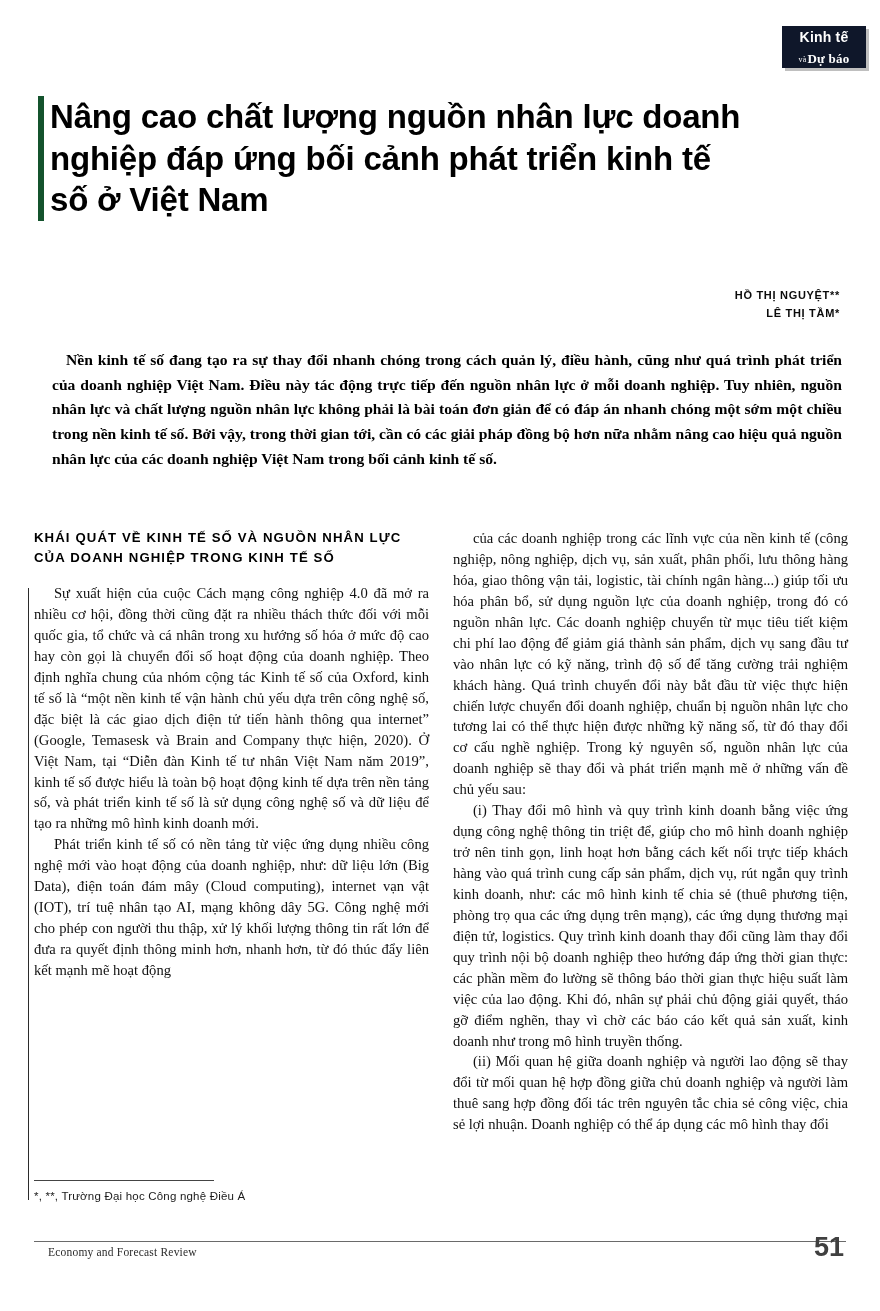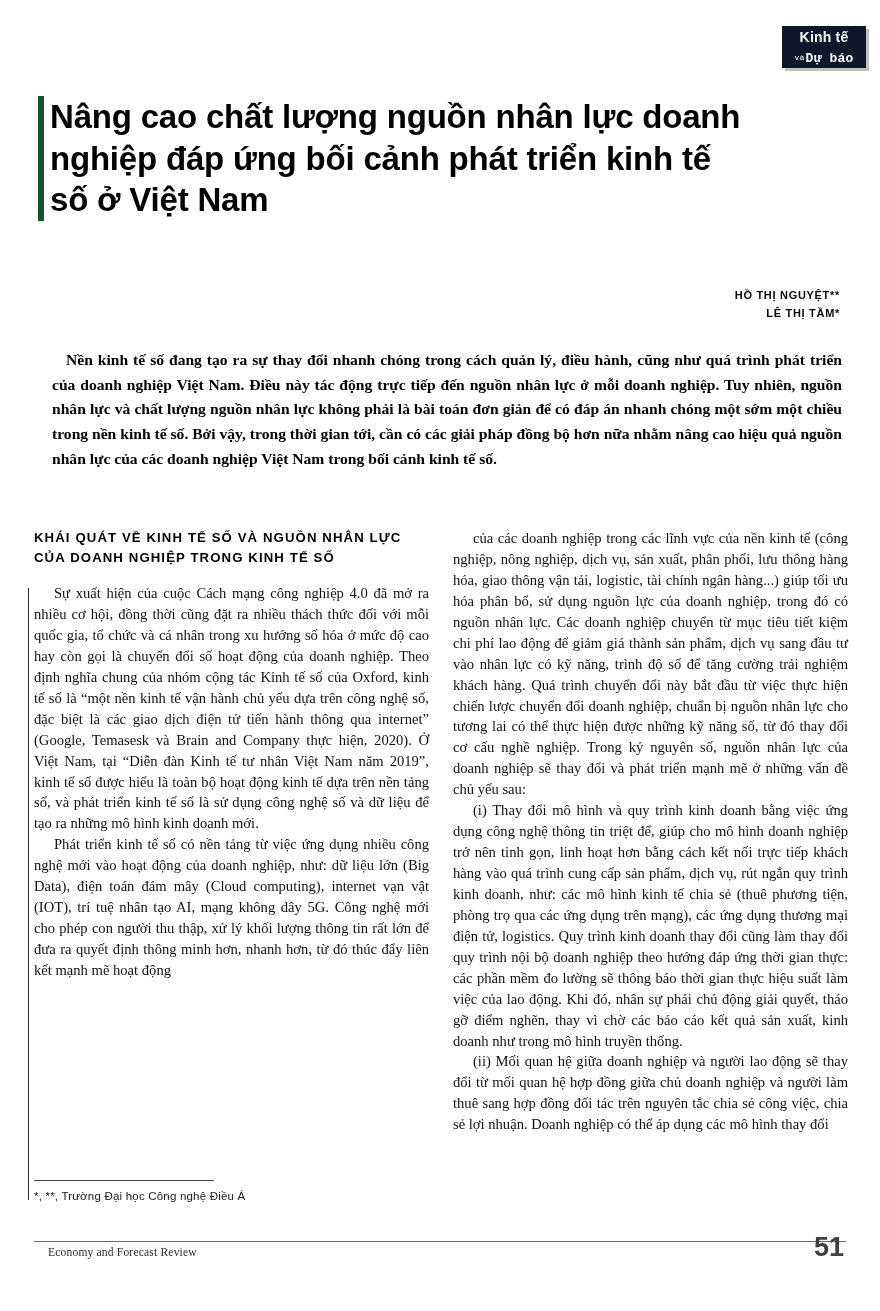--- a/index.html
+++ b/index.html
@@ -40,21 +40,21 @@
     line-height: 1.0;
     box-shadow: 3px 3px 0 rgba(0,0,0,0.25);
   }
   .logo-line1 {
     font-family: "Liberation Sans", "DejaVu Sans", sans-serif;
     font-weight: bold;
     font-size: 14px;
     letter-spacing: 0.2px;
   }
   .logo-line2 {
-    font-family: Liberation Mono, monospace;
+    font-family: Liberation Serif, serif;
     font-weight: bold;
     font-size: 13px;
     margin-top: 8px;
     letter-spacing: 0.2px;
   }
   .logo-line2 .small {
     font-size: 8px;
     font-weight: normal;
     vertical-align: middle;
     margin-right: 1px;

